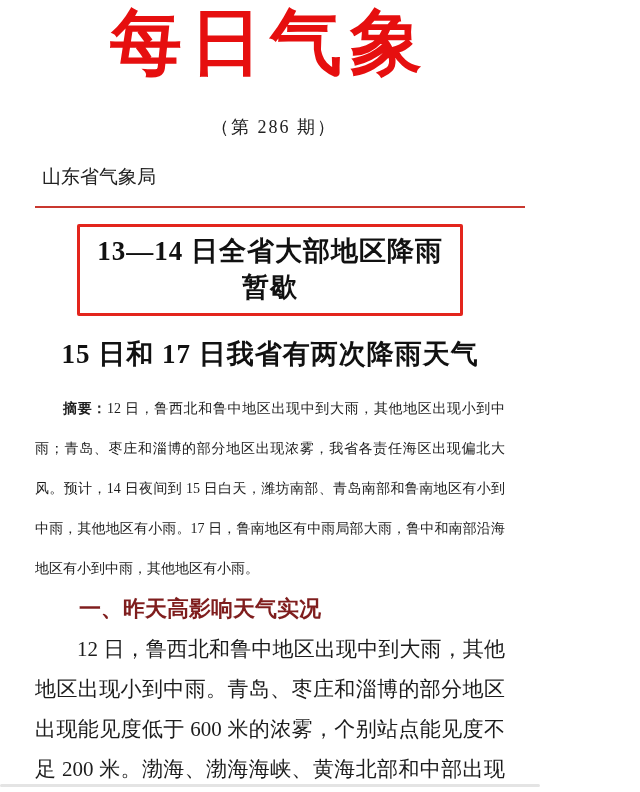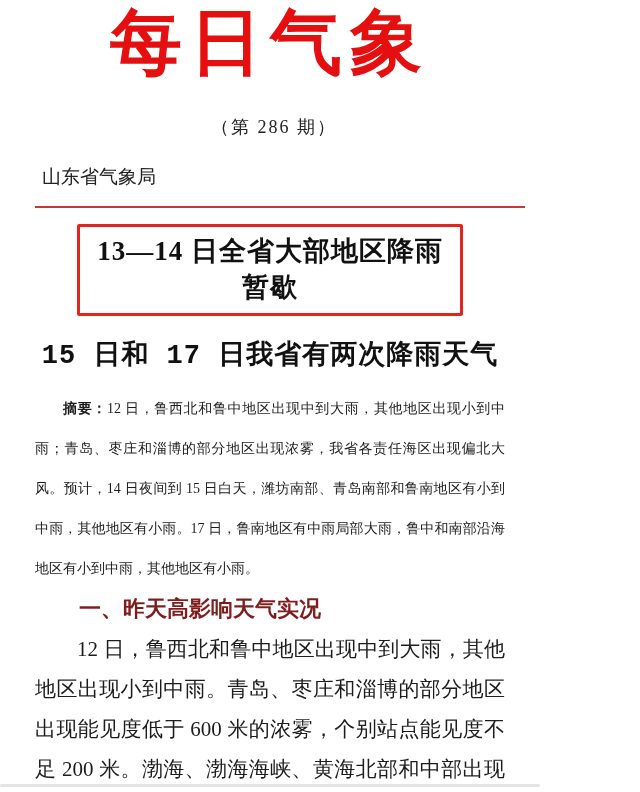--- a/index.html
+++ b/index.html
@@ -60,21 +60,21 @@
     padding: 6px 4px 8px 4px;
     letter-spacing: 1px;
   }
   .headline2 {
     margin: 20px 0 0 0;
     text-align: center;
     font-size: 27px;
     font-weight: bold;
     color: #111;
     letter-spacing: 1px;
-    font-family: Liberation Mono, monospace;
+    font-family: Liberation Serif, serif;
   }
   .summary {
     margin: 17px 35px 0 35px;
     font-size: 14px;
     line-height: 40px;
     text-align: justify;
     text-indent: 2em;
     color: #1c1c1c;
   }
   .summary .label {

